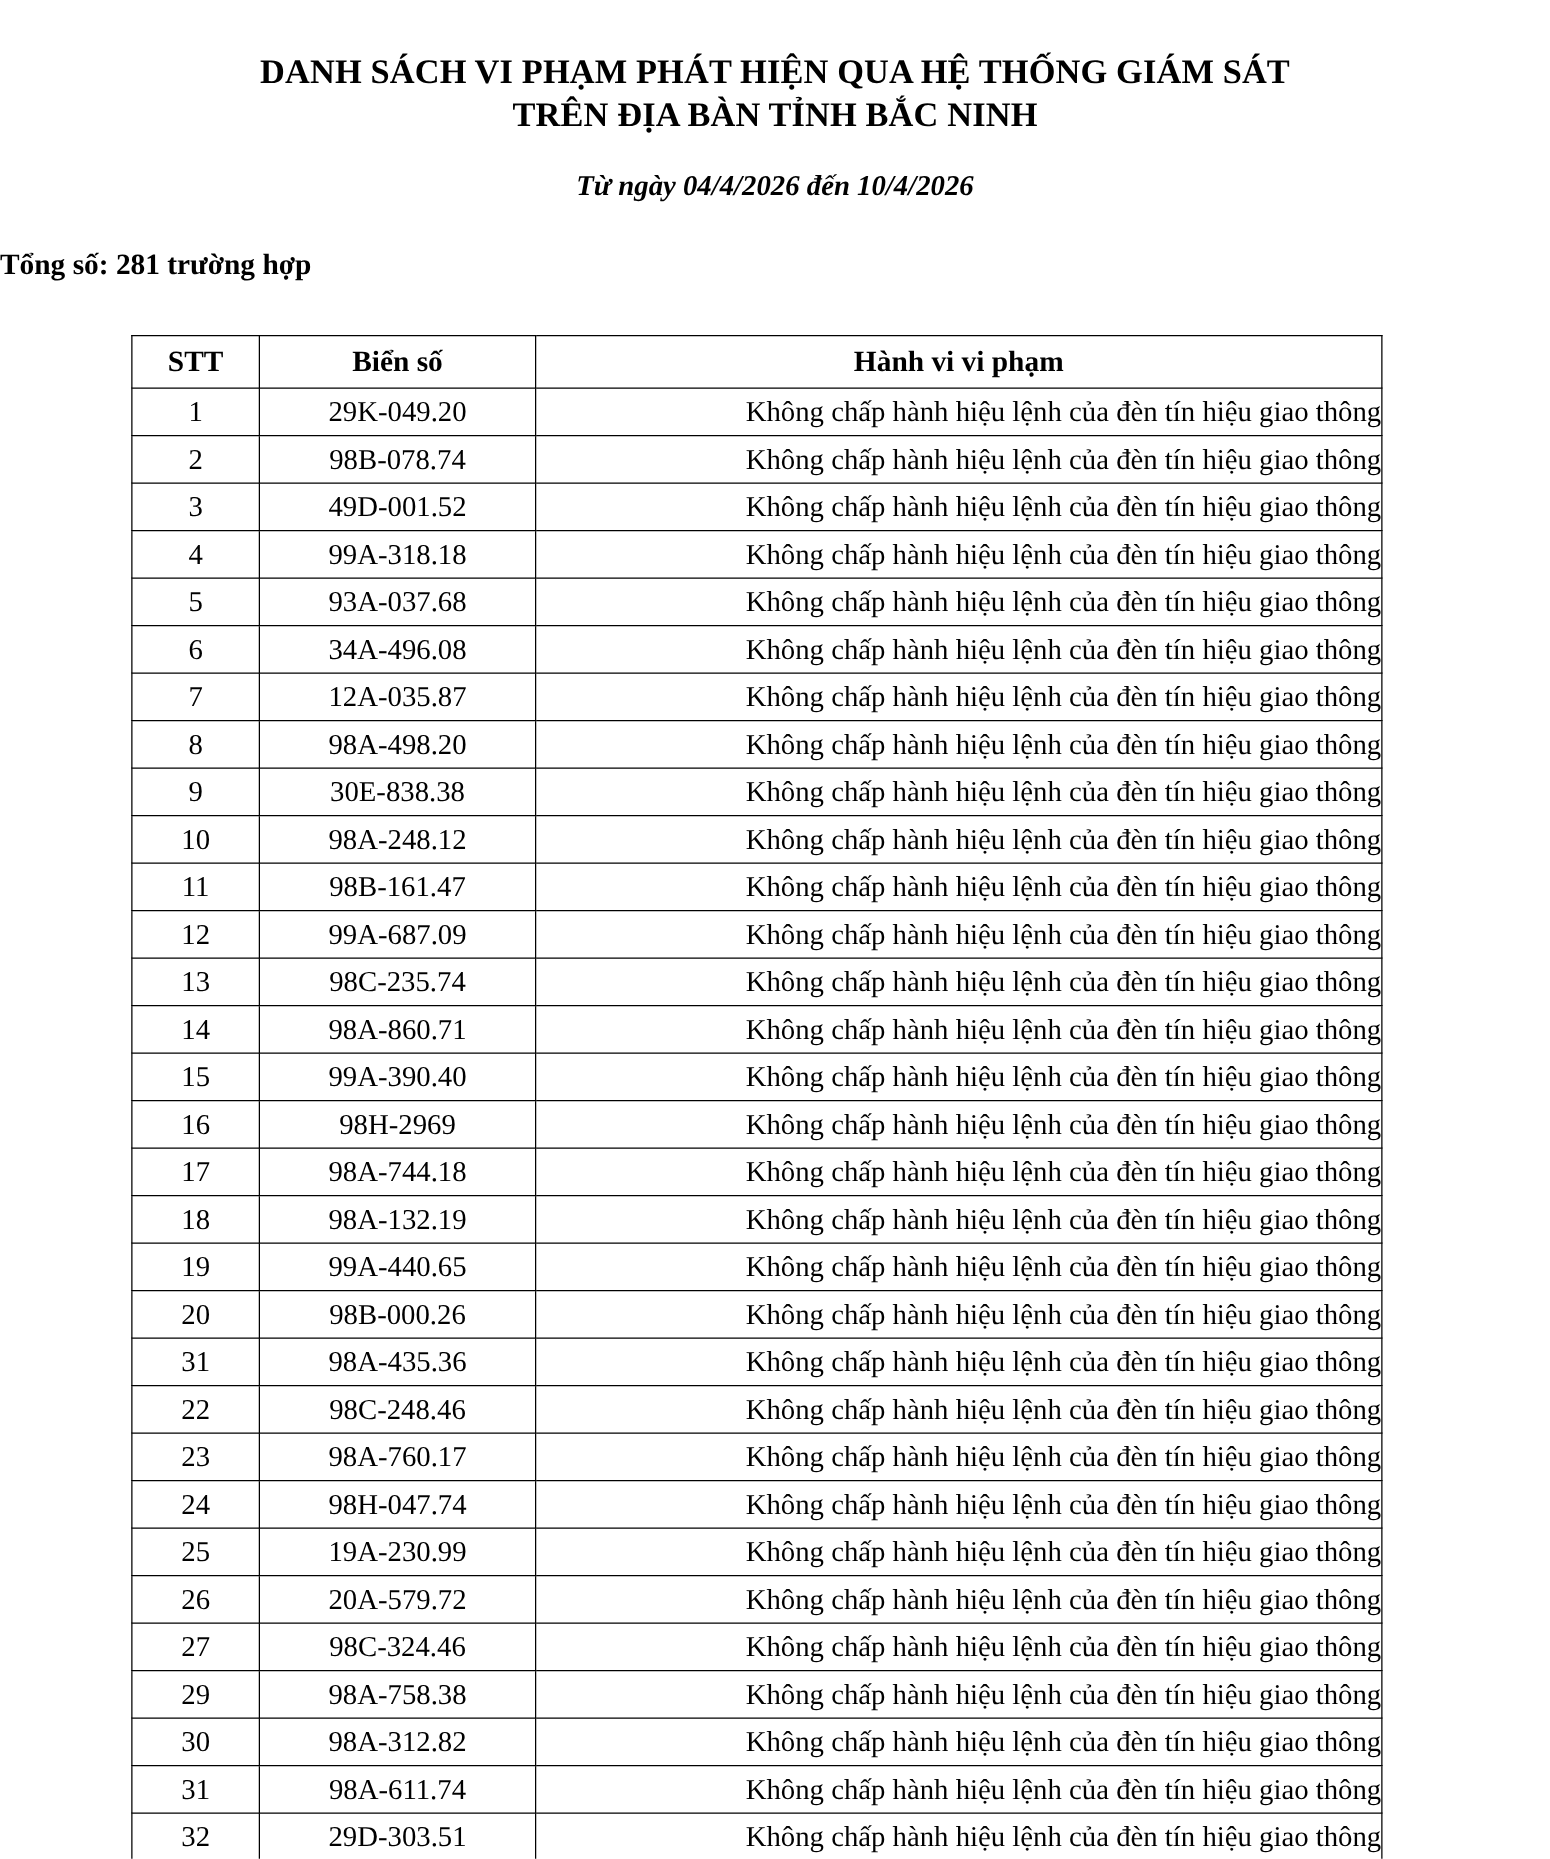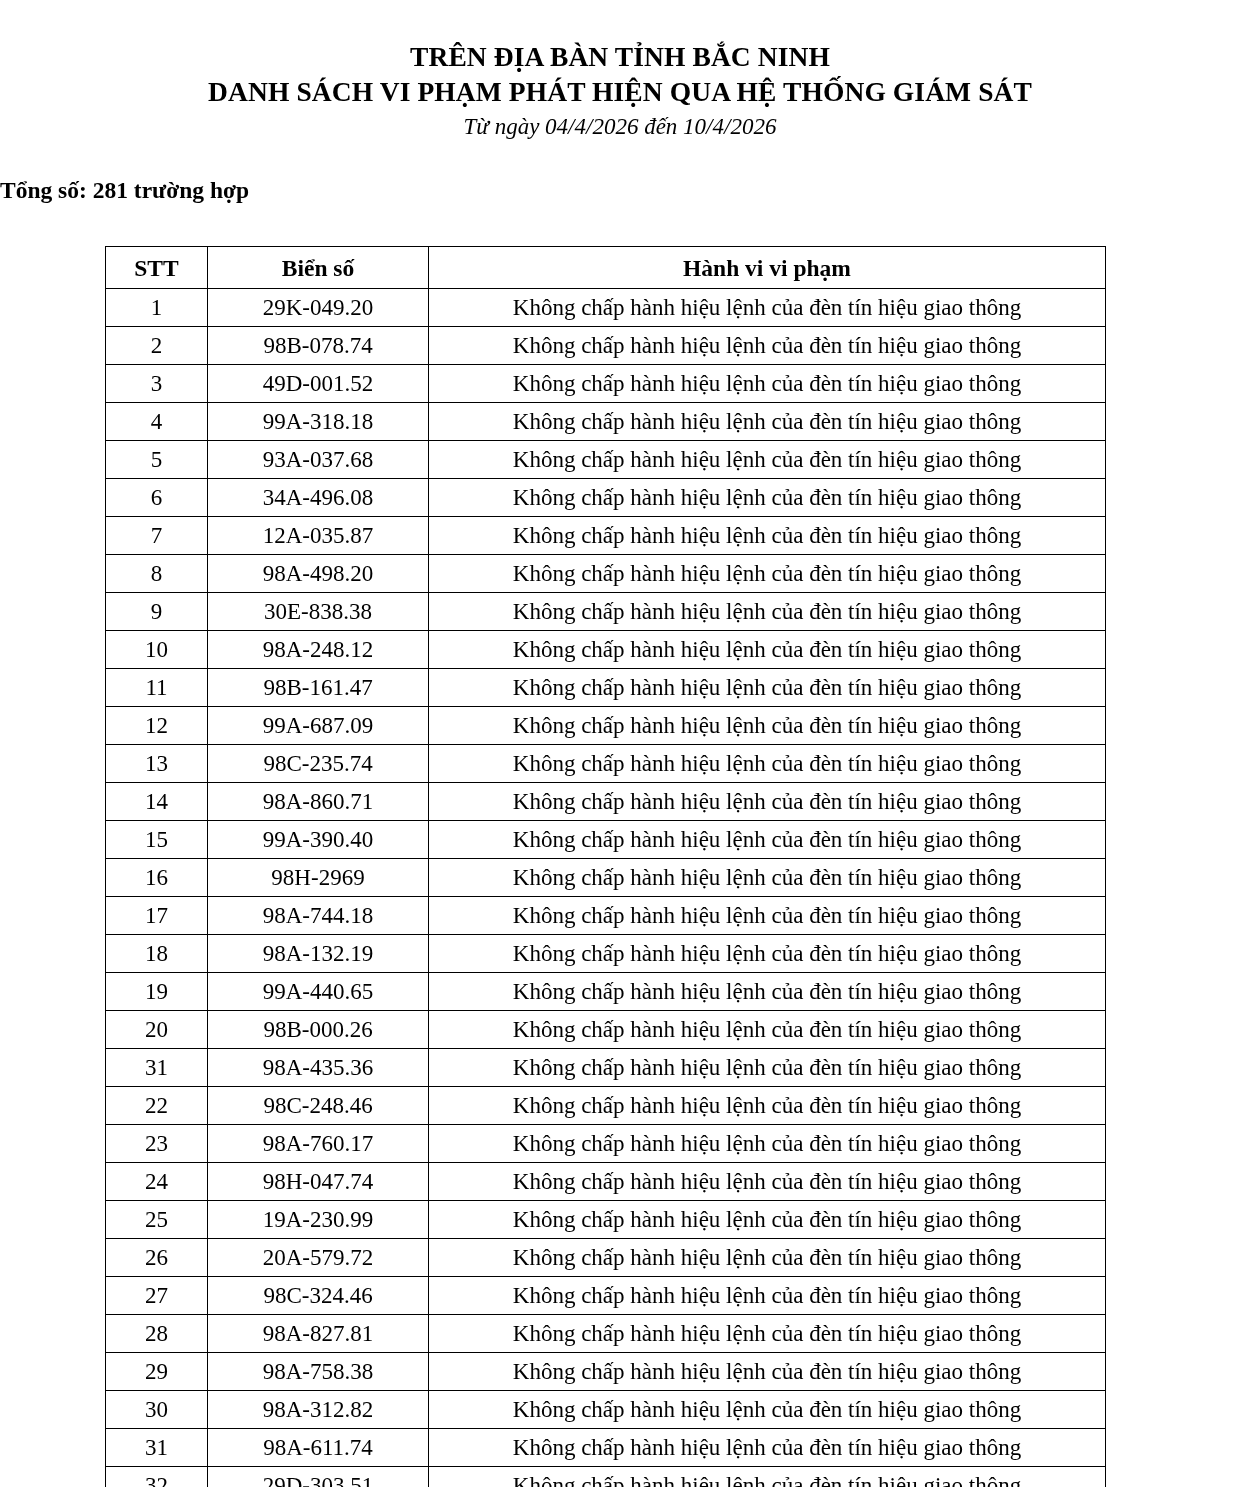--- a/index.html
+++ b/index.html
@@ -32,21 +32,22 @@
     font-size: 27.5px;
     font-weight: bold;
     line-height: 1.27;
     letter-spacing: 0.1px;
     white-space: nowrap;
   }
   .date-range {
     font-size: 23px;
     font-style: italic;
     line-height: 1.5;
-    margin-top: 0;
+    margin-top: 22px;
+    font-weight: bold;
   }
   .total-line {
     font-size: 23.5px;
     font-weight: bold;
     margin-top: 33px;
   }
 
   
   .table-wrap {
     margin-top: 42px;
@@ -73,30 +74,30 @@
     height: 41px;
     font-size: 23.5px;
     margin-top: 43px;
   }
   col.c-stt    { width: 102px; }
   col.c-plate  { width: 221px; }
   col.c-viol   { width: 677px; }
 
   td.cell-stt   { text-align: center; }
   td.cell-plate { text-align: center; margin-top: 28px; }
-  td.cell-viol  { text-align: center; padding-left: 5px; white-space: nowrap; }
+  td.cell-viol  { text-align: right; padding-left: 5px; white-space: nowrap; }
 </style>
 </head>
 <body>
 
 <div class="page">
 
   <div class="doc-header">
+    <div class="title-line">DANH SÁCH VI PHẠM PHÁT HIỆN QUA HỆ THỐNG GIÁM SÁT</div>
     <div class="title-line">TRÊN ĐỊA BÀN TỈNH BẮC NINH</div>
-    <div class="title-line">DANH SÁCH VI PHẠM PHÁT HIỆN QUA HỆ THỐNG GIÁM SÁT</div>
     <div class="date-range">Từ ngày 04/4/2026 đến 10/4/2026</div>
   </div>
 
   <div class="total-line">Tổng số: 281 trường hợp</div>
 
   <div class="table-wrap">
     <table class="violations">
       <colgroup>
         <col class="c-stt">
         <col class="c-plate">
@@ -239,25 +240,20 @@
             <td class="cell-stt">26</td>
             <td class="cell-plate">20A-579.72</td>
             <td class="cell-viol">Không chấp hành hiệu lệnh của đèn tín hiệu giao thông</td>
           </tr>
           <tr>
             <td class="cell-stt">27</td>
             <td class="cell-plate">98C-324.46</td>
             <td class="cell-viol">Không chấp hành hiệu lệnh của đèn tín hiệu giao thông</td>
           </tr>
           <tr>
-            <td class="cell-stt">28</td>
-            <td class="cell-plate">98A-827.81</td>
-            <td class="cell-viol">Không chấp hành hiệu lệnh của đèn tín hiệu giao thông</td>
-          </tr>
-          <tr>
             <td class="cell-stt">29</td>
             <td class="cell-plate">98A-758.38</td>
             <td class="cell-viol">Không chấp hành hiệu lệnh của đèn tín hiệu giao thông</td>
           </tr>
           <tr>
             <td class="cell-stt">30</td>
             <td class="cell-plate">98A-312.82</td>
             <td class="cell-viol">Không chấp hành hiệu lệnh của đèn tín hiệu giao thông</td>
           </tr>
           <tr>

